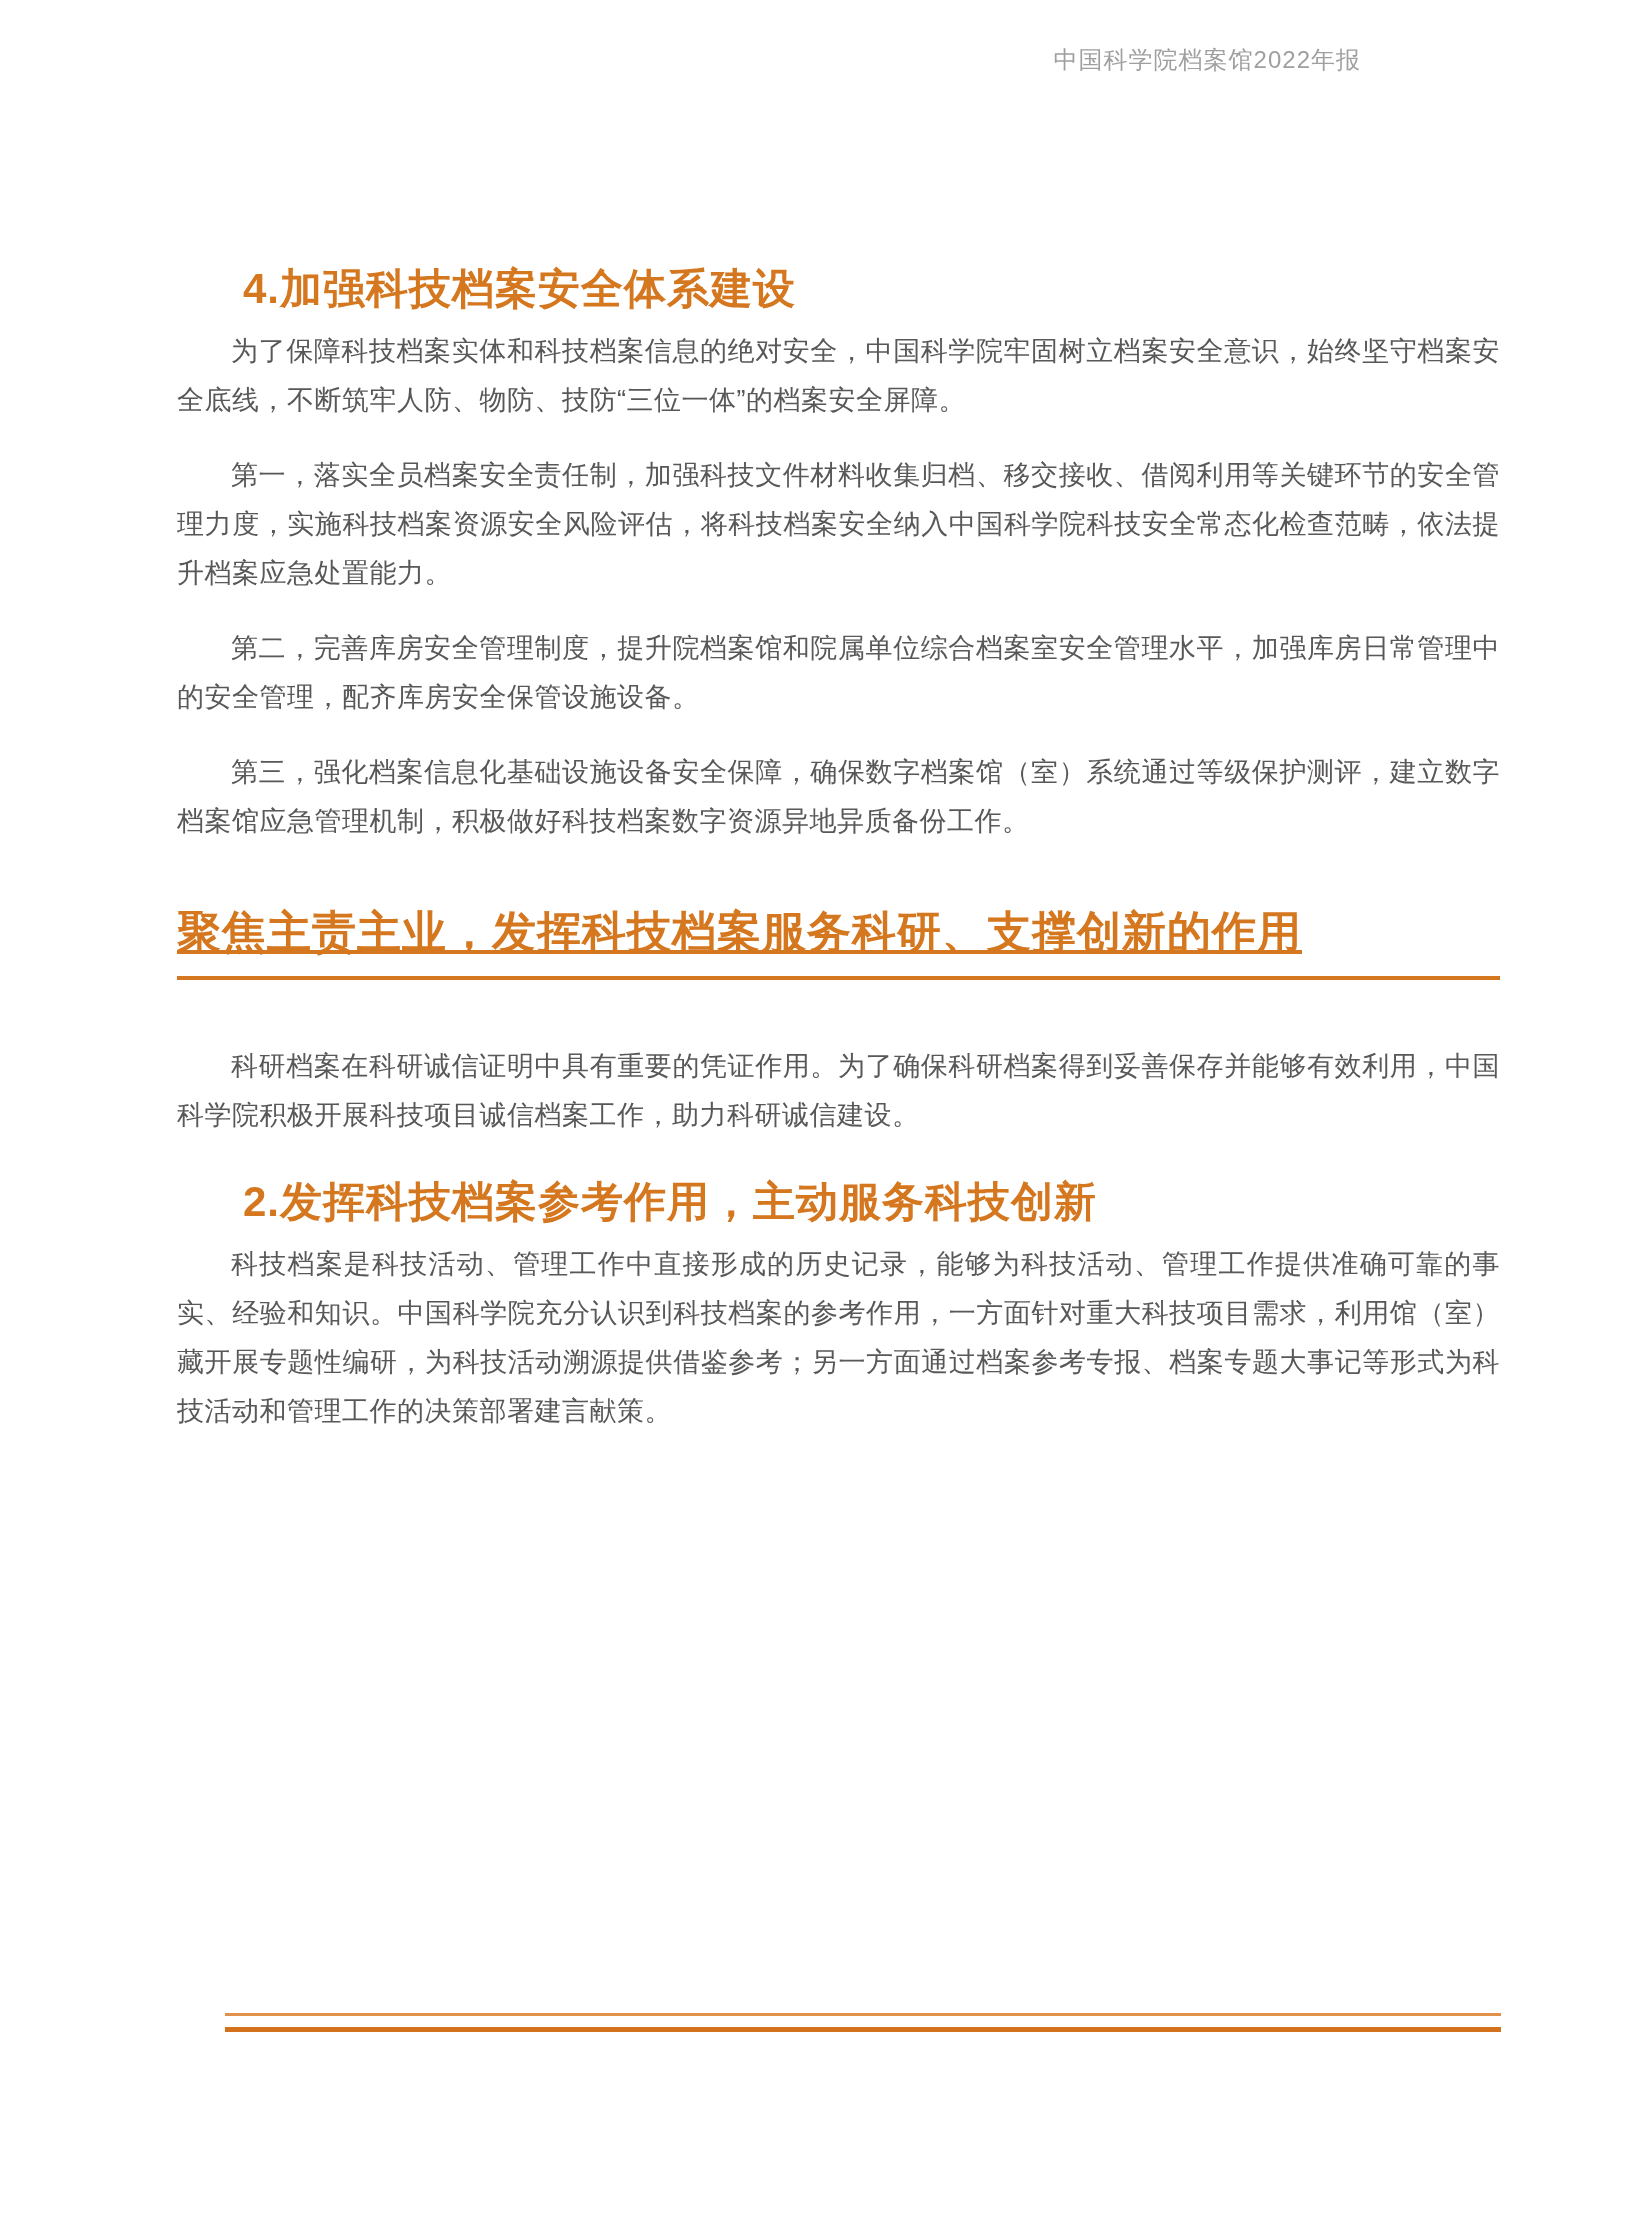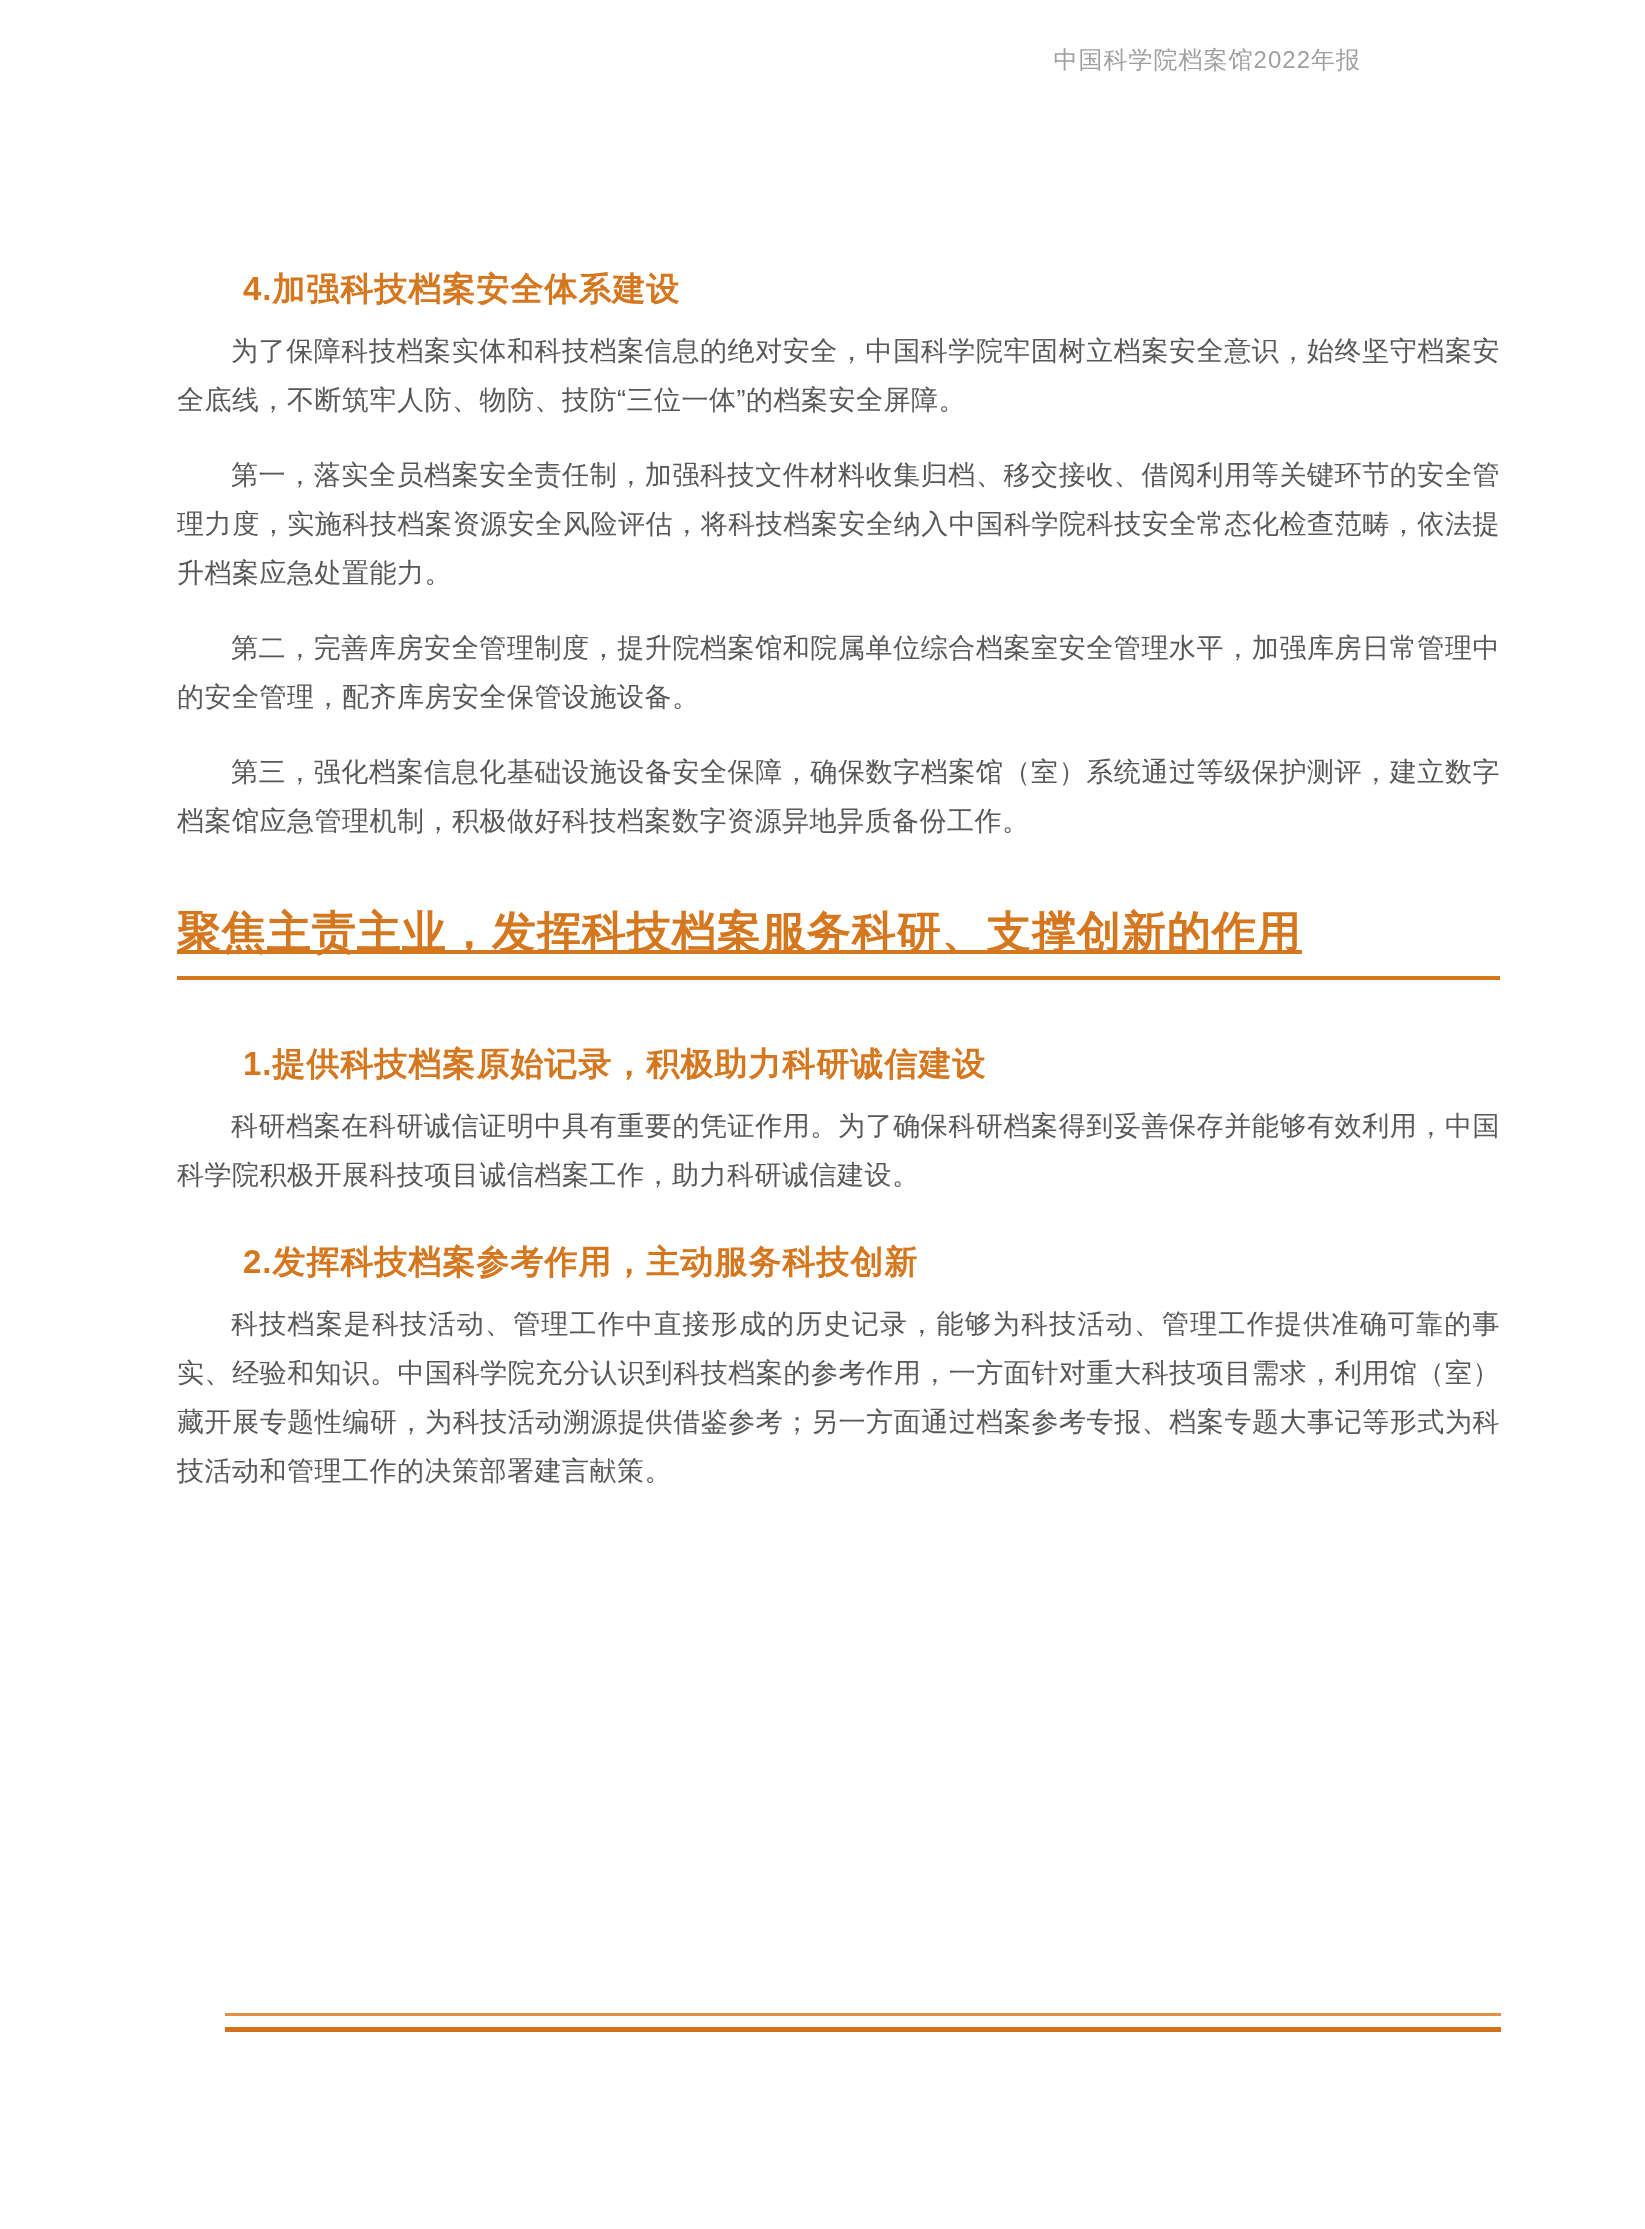--- a/index.html
+++ b/index.html
@@ -23,21 +23,21 @@
   .content {
     position: absolute;
     top: 0;
     left: 177px;
     width: 1323px;
   }
   .subheading {
     margin: 0 0 16px 0;
     padding-left: 66px;
     color: #d4771f;
-    font-size: 33px;
+    font-size: 42px;
     line-height: 44px;
     font-weight: 700;
     letter-spacing: 1px;
   }
   .subheading.first { margin-top: 267px; }
   .para {
     margin: 0 0 26px 0;
     color: #595757;
     font-size: 27px;
     line-height: 49px;
@@ -81,21 +81,20 @@
     <h3 class="subheading first">4.加强科技档案安全体系建设</h3>
 
     <p class="para">为了保障科技档案实体和科技档案信息的绝对安全，中国科学院牢固树立档案安全意识，始终坚守档案安全底线，不断筑牢人防、物防、技防“三位一体”的档案安全屏障。</p>
     <p class="para">第一，落实全员档案安全责任制，加强科技文件材料收集归档、移交接收、借阅利用等关键环节的安全管理力度，实施科技档案资源安全风险评估，将科技档案安全纳入中国科学院科技安全常态化检查范畴，依法提升档案应急处置能力。</p>
     <p class="para">第二，完善库房安全管理制度，提升院档案馆和院属单位综合档案室安全管理水平，加强库房日常管理中的安全管理，配齐库房安全保管设施设备。</p>
     <p class="para">第三，强化档案信息化基础设施设备安全保障，确保数字档案馆（室）系统通过等级保护测评，建立数字档案馆应急管理机制，积极做好科技档案数字资源异地异质备份工作。</p>
 
     <h2 class="section-title">聚焦主责主业，发挥科技档案服务科研、支撑创新的作用</h2>
     <div class="section-underline"></div>
 
-    <h3 class="subheading after-title">1.提供科技档案原始记录，积极助力科研诚信建设</h3>
 
     <p class="para">科研档案在科研诚信证明中具有重要的凭证作用。为了确保科研档案得到妥善保存并能够有效利用，中国科学院积极开展科技项目诚信档案工作，助力科研诚信建设。</p>
 
     <h3 class="subheading mid">2.发挥科技档案参考作用，主动服务科技创新</h3>
 
     <p class="para">科技档案是科技活动、管理工作中直接形成的历史记录，能够为科技活动、管理工作提供准确可靠的事实、经验和知识。中国科学院充分认识到科技档案的参考作用，一方面针对重大科技项目需求，利用馆（室）藏开展专题性编研，为科技活动溯源提供借鉴参考；另一方面通过档案参考专报、档案专题大事记等形式为科技活动和管理工作的决策部署建言献策。</p>
 
   </div>
 
   <div class="rule rule-thin"></div>

